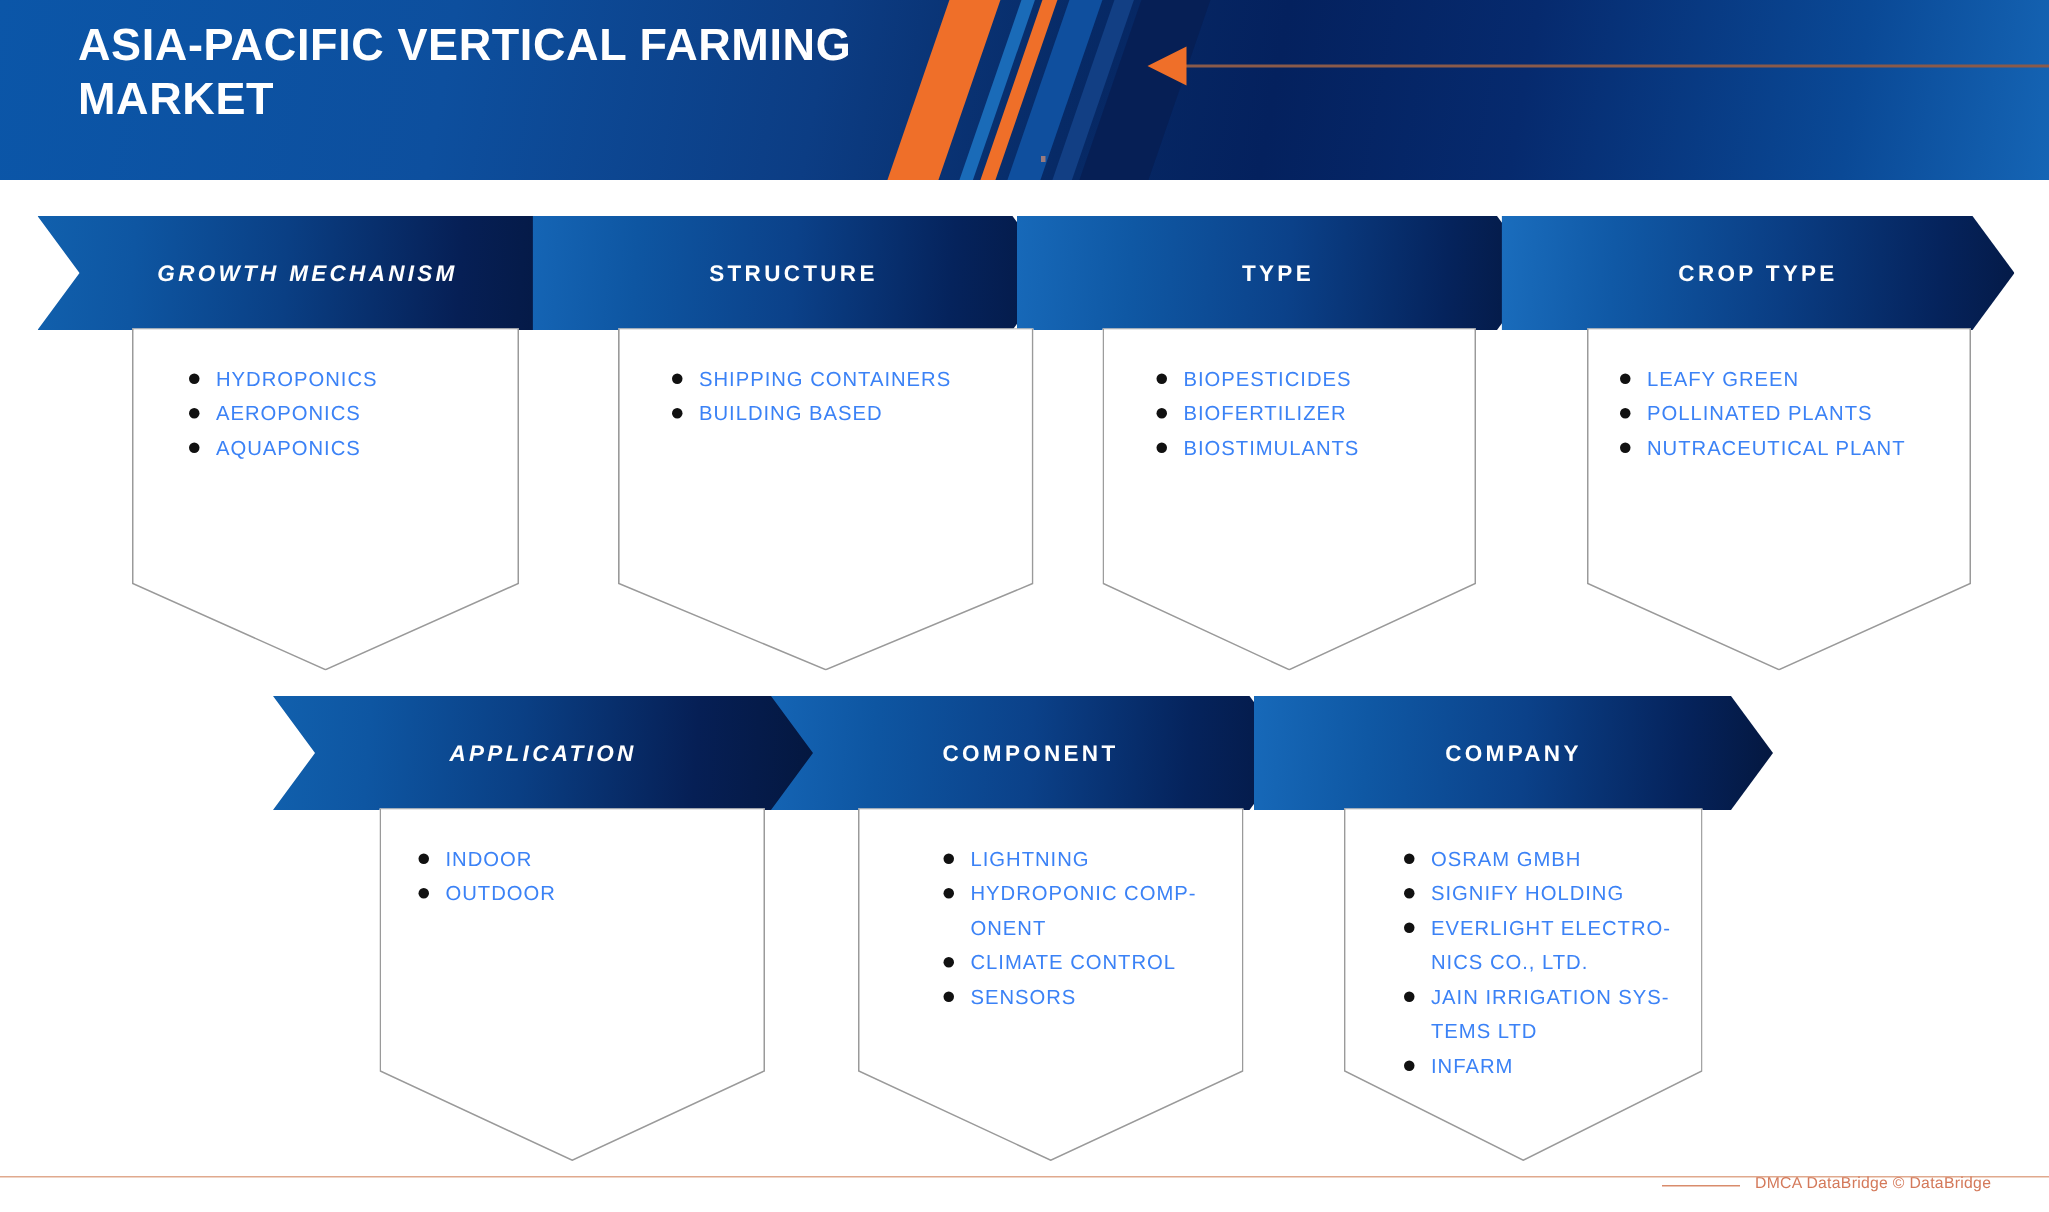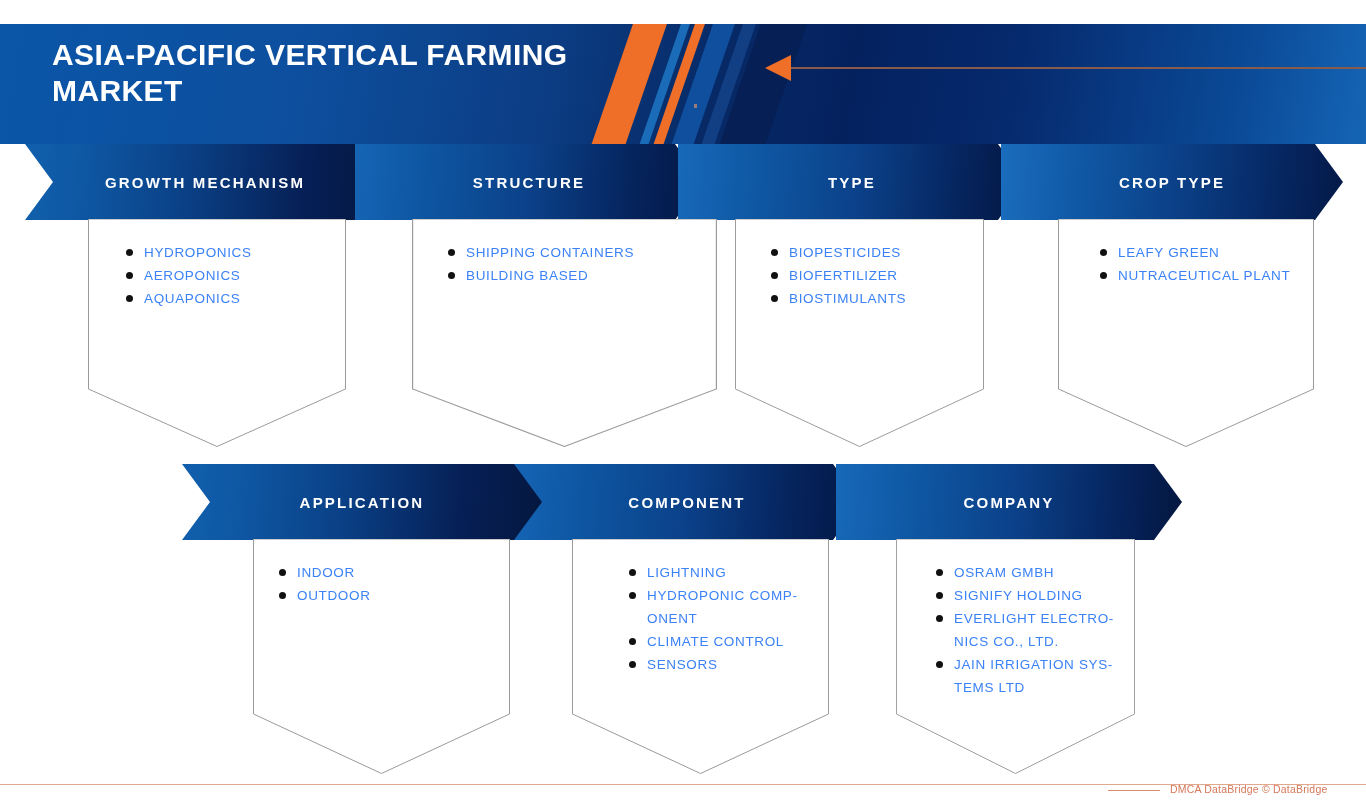--- a/index.html
+++ b/index.html
@@ -25,21 +25,20 @@
     overflow: hidden;
     background: linear-gradient(100deg,
         #0b56a8 0%,
         #0d4f9e 22%,
         #0c3d84 40%,
         #072a66 52%,
         #04215e 62%,
         #062a6e 74%,
         #0a4996 90%,
         #1565b5 100%);
-    margin-top: 24px;
   }
   .hdr-stripe {
     position: absolute;
     top: -30px;
     height: 170px;
     transform: skewX(-19deg);
   }
   .stripe-orange      { left: 614px; width: 34px; background: #ef6f29; }
   .stripe-orange-thin { left: 676px; width: 10px; background: #ef6f29; }
   .stripe-blue-a      { left: 662px; width: 9px;  background: #1a6bb8; }
@@ -93,21 +92,21 @@
     position: relative;
     z-index: 3;
   }
   
   .chev.notched {
     clip-path: polygon(0 0, calc(100% - 28px) 0, 100% 50%, calc(100% - 28px) 100%, 0 100%, 28px 50%);
   }
   .chev.plain {
     clip-path: polygon(0 0, calc(100% - 28px) 0, 100% 50%, calc(100% - 28px) 100%, 0 100%);
   }
-  .g1 { background: linear-gradient(94deg, #1160ad 0%, #0e56a2 18%, #0a3f84 46%, #061f55 78%, #04173f 100%); }
+  .g1 { background: linear-gradient(94deg, #1160ad 0%, #0e56a2 18%, #0a3f84 46%, #061f55 78%, #04173f 100%); font-style: italic; }
   .g2 { background: linear-gradient(94deg, #1565b5 0%, #0e56a2 20%, #0b4189 50%, #05235c 80%, #041844 100%); }
   .g3 { background: linear-gradient(94deg, #1769b9 0%, #0f58a4 22%, #0b4189 52%, #05235c 82%, #04173f 100%); }
   .g4 { background: linear-gradient(94deg, #1a6dbd 0%, #1059a6 22%, #0a3d83 55%, #05235c 85%, #041a47 100%); }
 
   
   .box {
     position: absolute;
     background: #ffffff;
   }
   .box svg {
@@ -210,21 +209,21 @@
     <svg viewBox="0 0 258 228" preserveAspectRatio="none">
       <polygon points="0.5,0 257.5,0 257.5,170 129,227.5 0.5,170" fill="#ffffff" stroke="#9a9a9a" stroke-width="1"></polygon>
     </svg>
     <ul class="box-list" style="padding-left:36px;">
       <li>HYDROPONICS</li>
       <li>AEROPONICS</li>
       <li>AQUAPONICS</li>
     </ul>
   </div>
 
-  <div class="box" style="left:412px; top:219px; width:305px; height:228px;">
+  <div class="box" style="left:412px; top:219px; width:277px; height:228px;">
     <svg viewBox="0 0 256 228" preserveAspectRatio="none">
       <polygon points="0.5,0 255.5,0 255.5,170 128,227.5 0.5,170" fill="#ffffff" stroke="#9a9a9a" stroke-width="1"></polygon>
     </svg>
     <ul class="box-list" style="padding-left:34px;">
       <li>SHIPPING CONTAINERS</li>
       <li>BUILDING BASED</li>
     </ul>
   </div>
 
   <div class="box" style="left:735px; top:219px; width:249px; height:228px;">
@@ -235,22 +234,23 @@
       <li>BIOPESTICIDES</li>
       <li>BIOFERTILIZER</li>
       <li>BIOSTIMULANTS</li>
     </ul>
   </div>
 
   <div class="box" style="left:1058px; top:219px; width:256px; height:228px;">
     <svg viewBox="0 0 256 228" preserveAspectRatio="none">
       <polygon points="0.5,0 255.5,0 255.5,170 128,227.5 0.5,170" fill="#ffffff" stroke="#9a9a9a" stroke-width="1"></polygon>
     </svg>
-    <ul class="box-list" style="padding-left:40px;">
+    <ul class="box-list" style="padding-left:20px;">
       <li>LEAFY GREEN</li>
+      <li>POLLINATED PLANTS</li>
       <li>NUTRACEUTICAL PLANT</li>
     </ul>
   </div>
 
   <div class="chev plain g2" style="left:513px; top:464px; width:348px;">
     <span class="chev-label">COMPONENT</span>
   </div>
   <div class="chev notched g1" style="left:182px; top:464px; width:360px;">
     <span class="chev-label">APPLICATION</span>
   </div>
@@ -285,20 +285,21 @@
     <svg viewBox="0 0 257 235" preserveAspectRatio="none">
       <polygon points="0.5,0 256.5,0 256.5,175 128.5,234.5 0.5,175" fill="#ffffff" stroke="#9a9a9a" stroke-width="1"></polygon>
     </svg>
     <ul class="box-list" style="padding-left:38px;">
       <li>OSRAM GMBH</li>
       <li>SIGNIFY HOLDING</li>
       <li>EVERLIGHT ELECTRO-
 NICS CO., LTD.</li>
       <li>JAIN IRRIGATION SYS-
 TEMS LTD</li>
+      <li>INFARM</li>
     </ul>
   </div>
 
   <div class="footer-rule"></div>
   <div class="footer-dashline"></div>
   <div class="footer-text">DMCA DataBridge © DataBridge</div>
 
 </div>
 
 </body></html>

